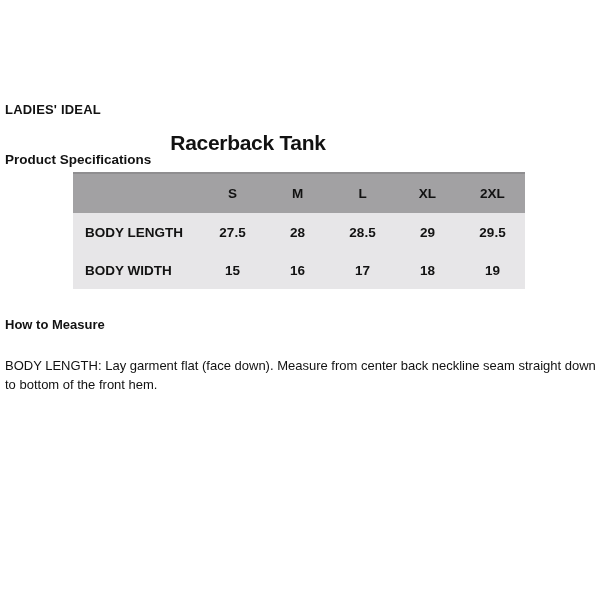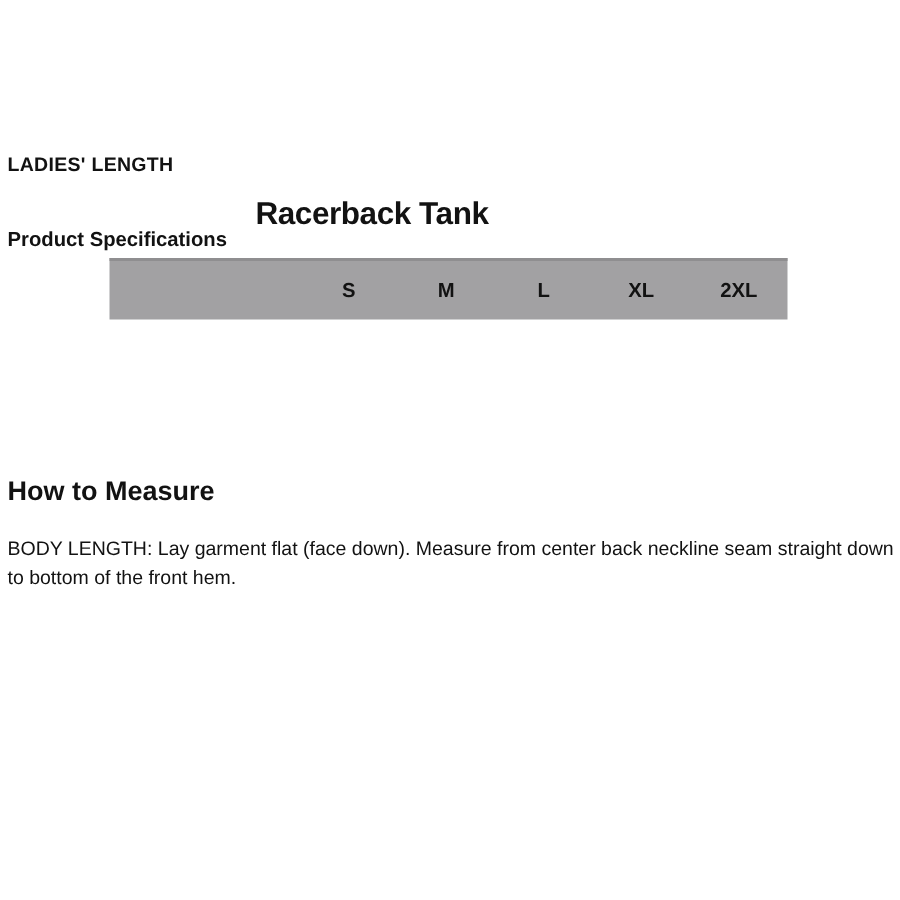--- a/index.html
+++ b/index.html
@@ -45,47 +45,65 @@
   .t-body { height: 38px; }
   .t-cell {
     text-align: center;
     font-weight: bold;
     font-size: 13.5px;
   }
   .t-label { text-align: left; padding-left: 12px; }
 
   .h2m {
     left: 5px; top: 317px;
-    font-size: 18px; font-weight: bold;
+    font-size: 13px; font-weight: bold;
   }
   .desc {
     left: 5px; top: 356px; width: 592px;
     font-size: 13px; line-height: 19px;
   }
   .desc p { margin: 0 0 2px 0; }
   .desc b { font-weight: normal; }
 </style>
 </head>
 <body>
 
-<div class="abs brand">LADIES' LENGTH</div>
+<div class="abs brand">LADIES' IDEAL</div>
 
 <div class="abs spec-label">Product Specifications</div>
 
 <div class="abs product-title">Racerback Tank</div>
 
 <div class="abs spec-table">
   <div class="t-row t-head">
     <div class="t-cell t-label"></div>
     <div class="t-cell">S</div>
     <div class="t-cell">M</div>
     <div class="t-cell">L</div>
     <div class="t-cell">XL</div>
     <div class="t-cell">2XL</div>
   </div>
+  <div class="t-body-wrap">
+    <div class="t-row t-body">
+      <div class="t-cell t-label">BODY LENGTH</div>
+      <div class="t-cell">27.5</div>
+      <div class="t-cell">28</div>
+      <div class="t-cell">28.5</div>
+      <div class="t-cell">29</div>
+      <div class="t-cell">29.5</div>
+    </div>
+    <div class="t-row t-body">
+      <div class="t-cell t-label">BODY WIDTH</div>
+      <div class="t-cell">15</div>
+      <div class="t-cell">16</div>
+      <div class="t-cell">17</div>
+      <div class="t-cell">18</div>
+      <div class="t-cell">19</div>
+    </div>
+  </div>
 </div>
 
 <div class="abs h2m">How to Measure</div>
 
 <div class="abs desc">
   <p>
     <b>BODY LENGTH:</b>
     <span>Lay garment flat (face down). Measure from center back neckline seam straight down to bottom of the front hem.</span>
   </p>
 </div>

